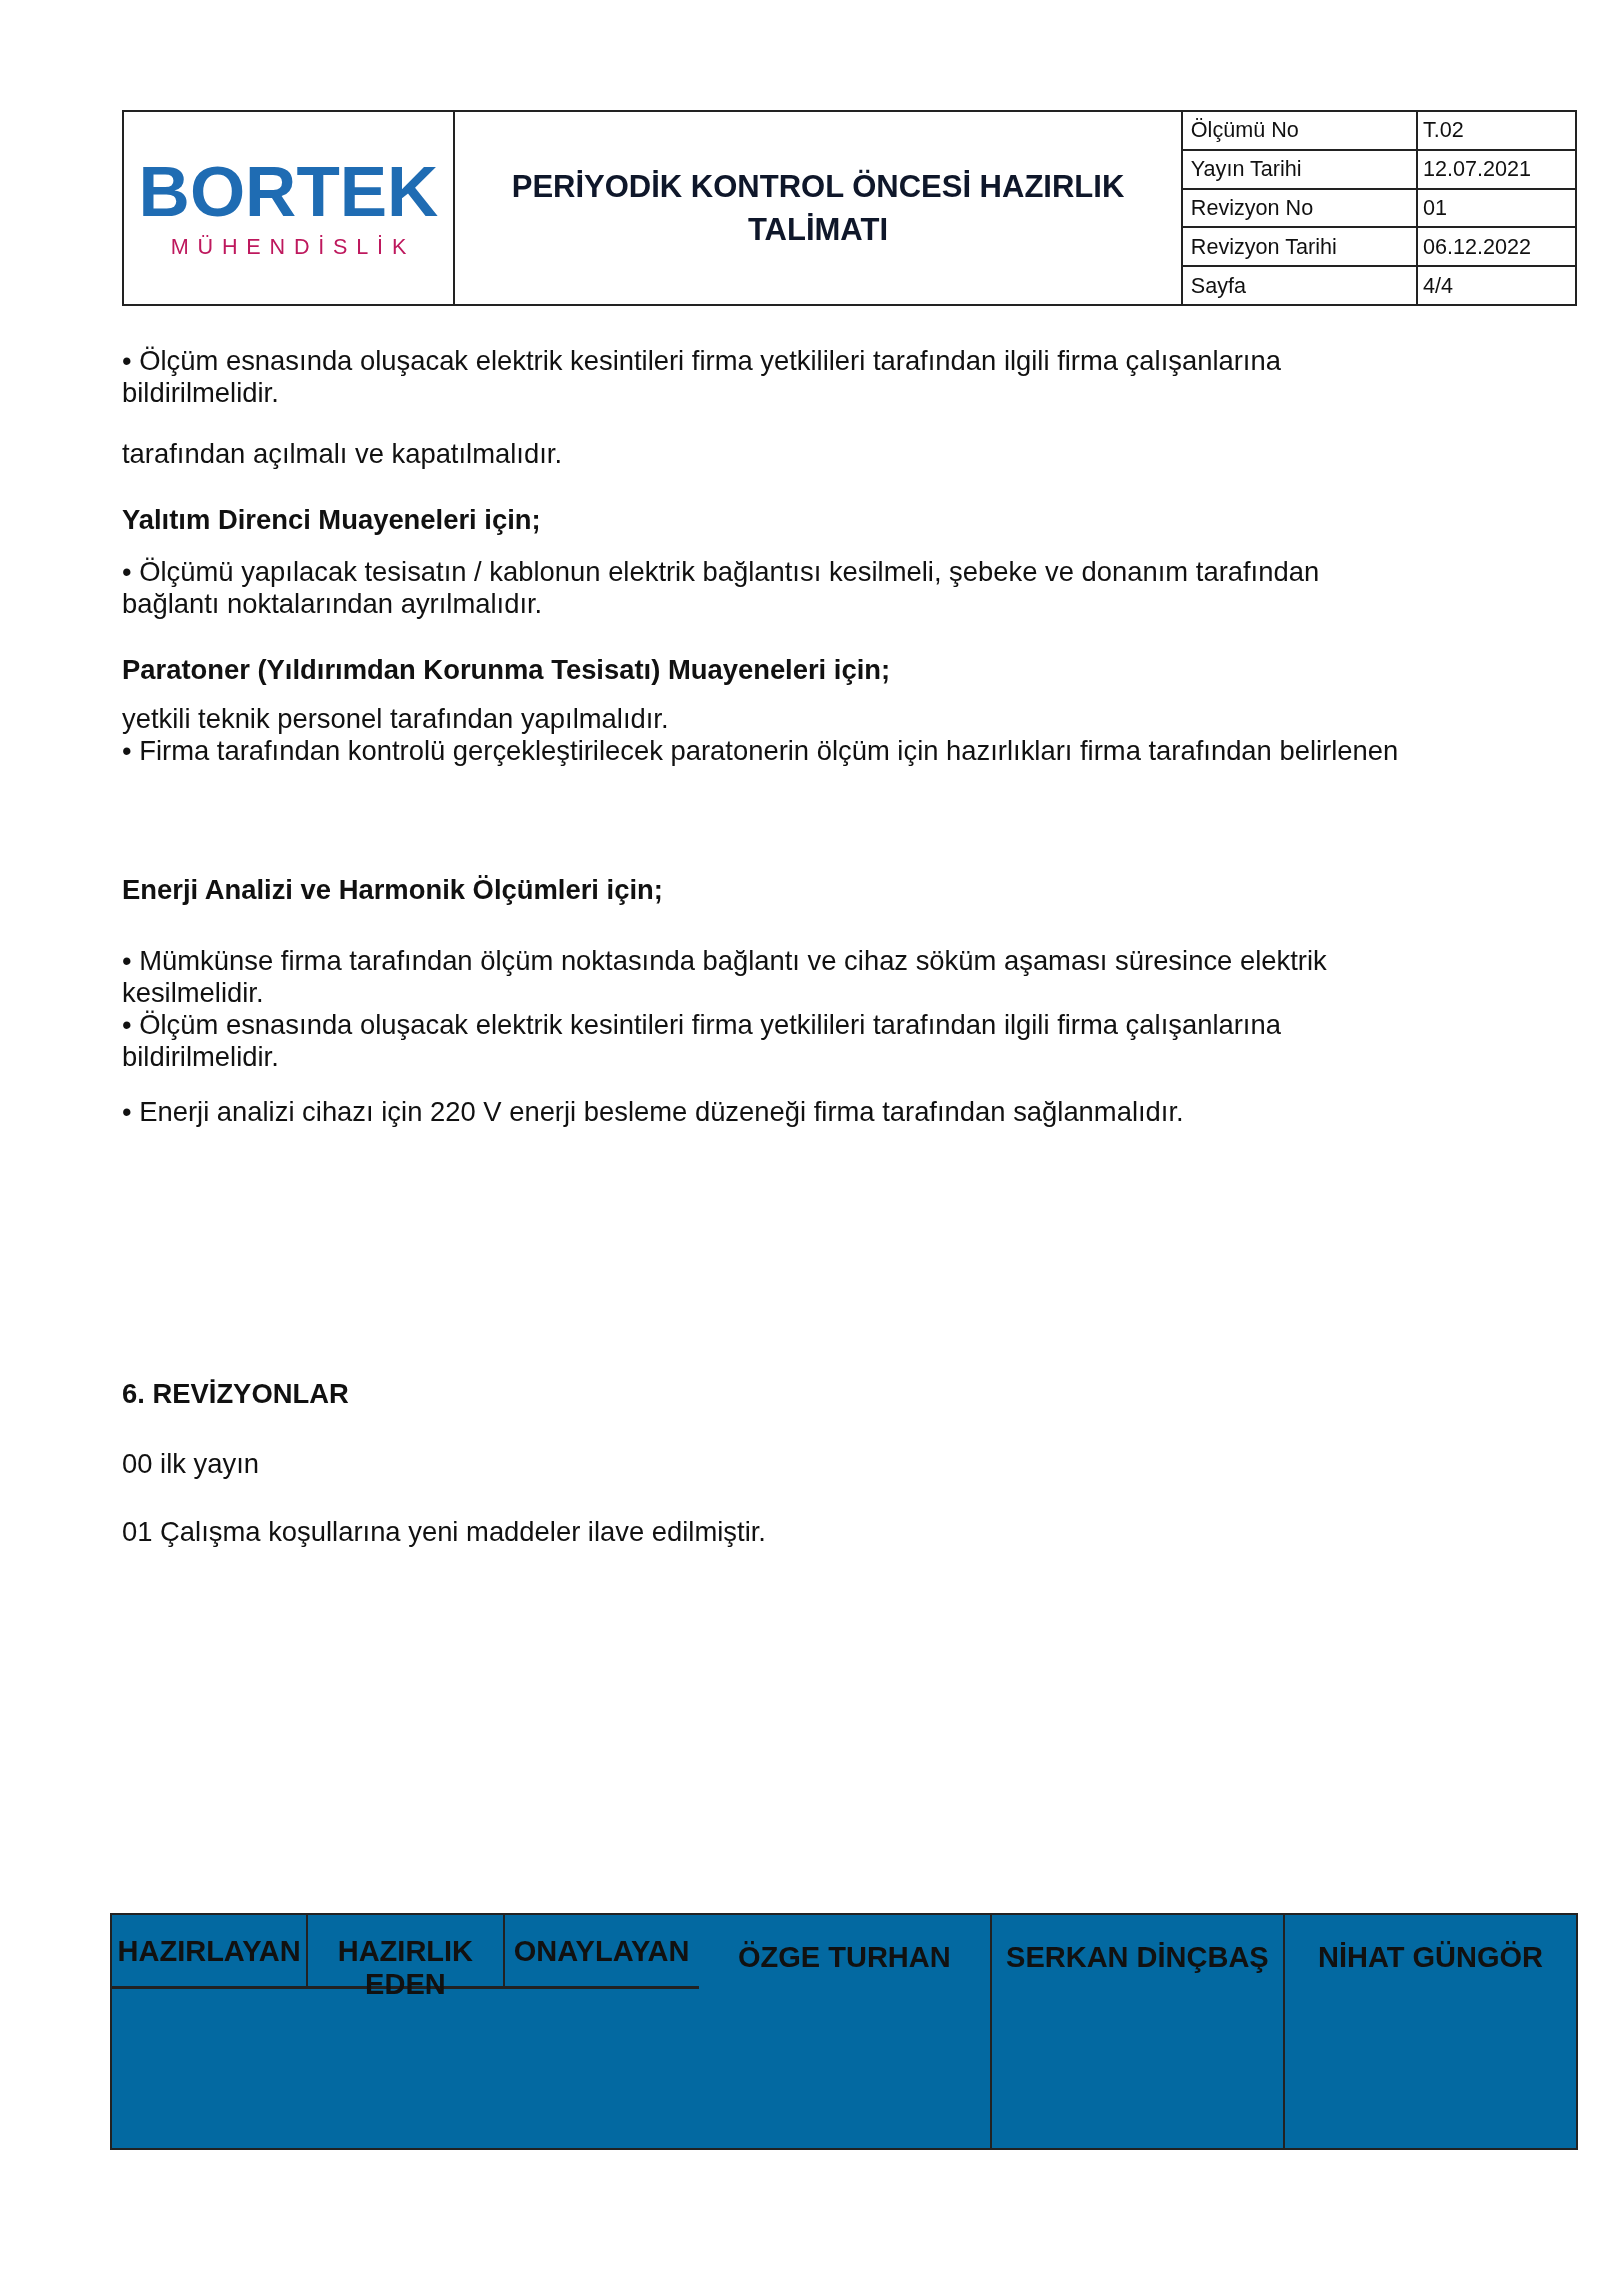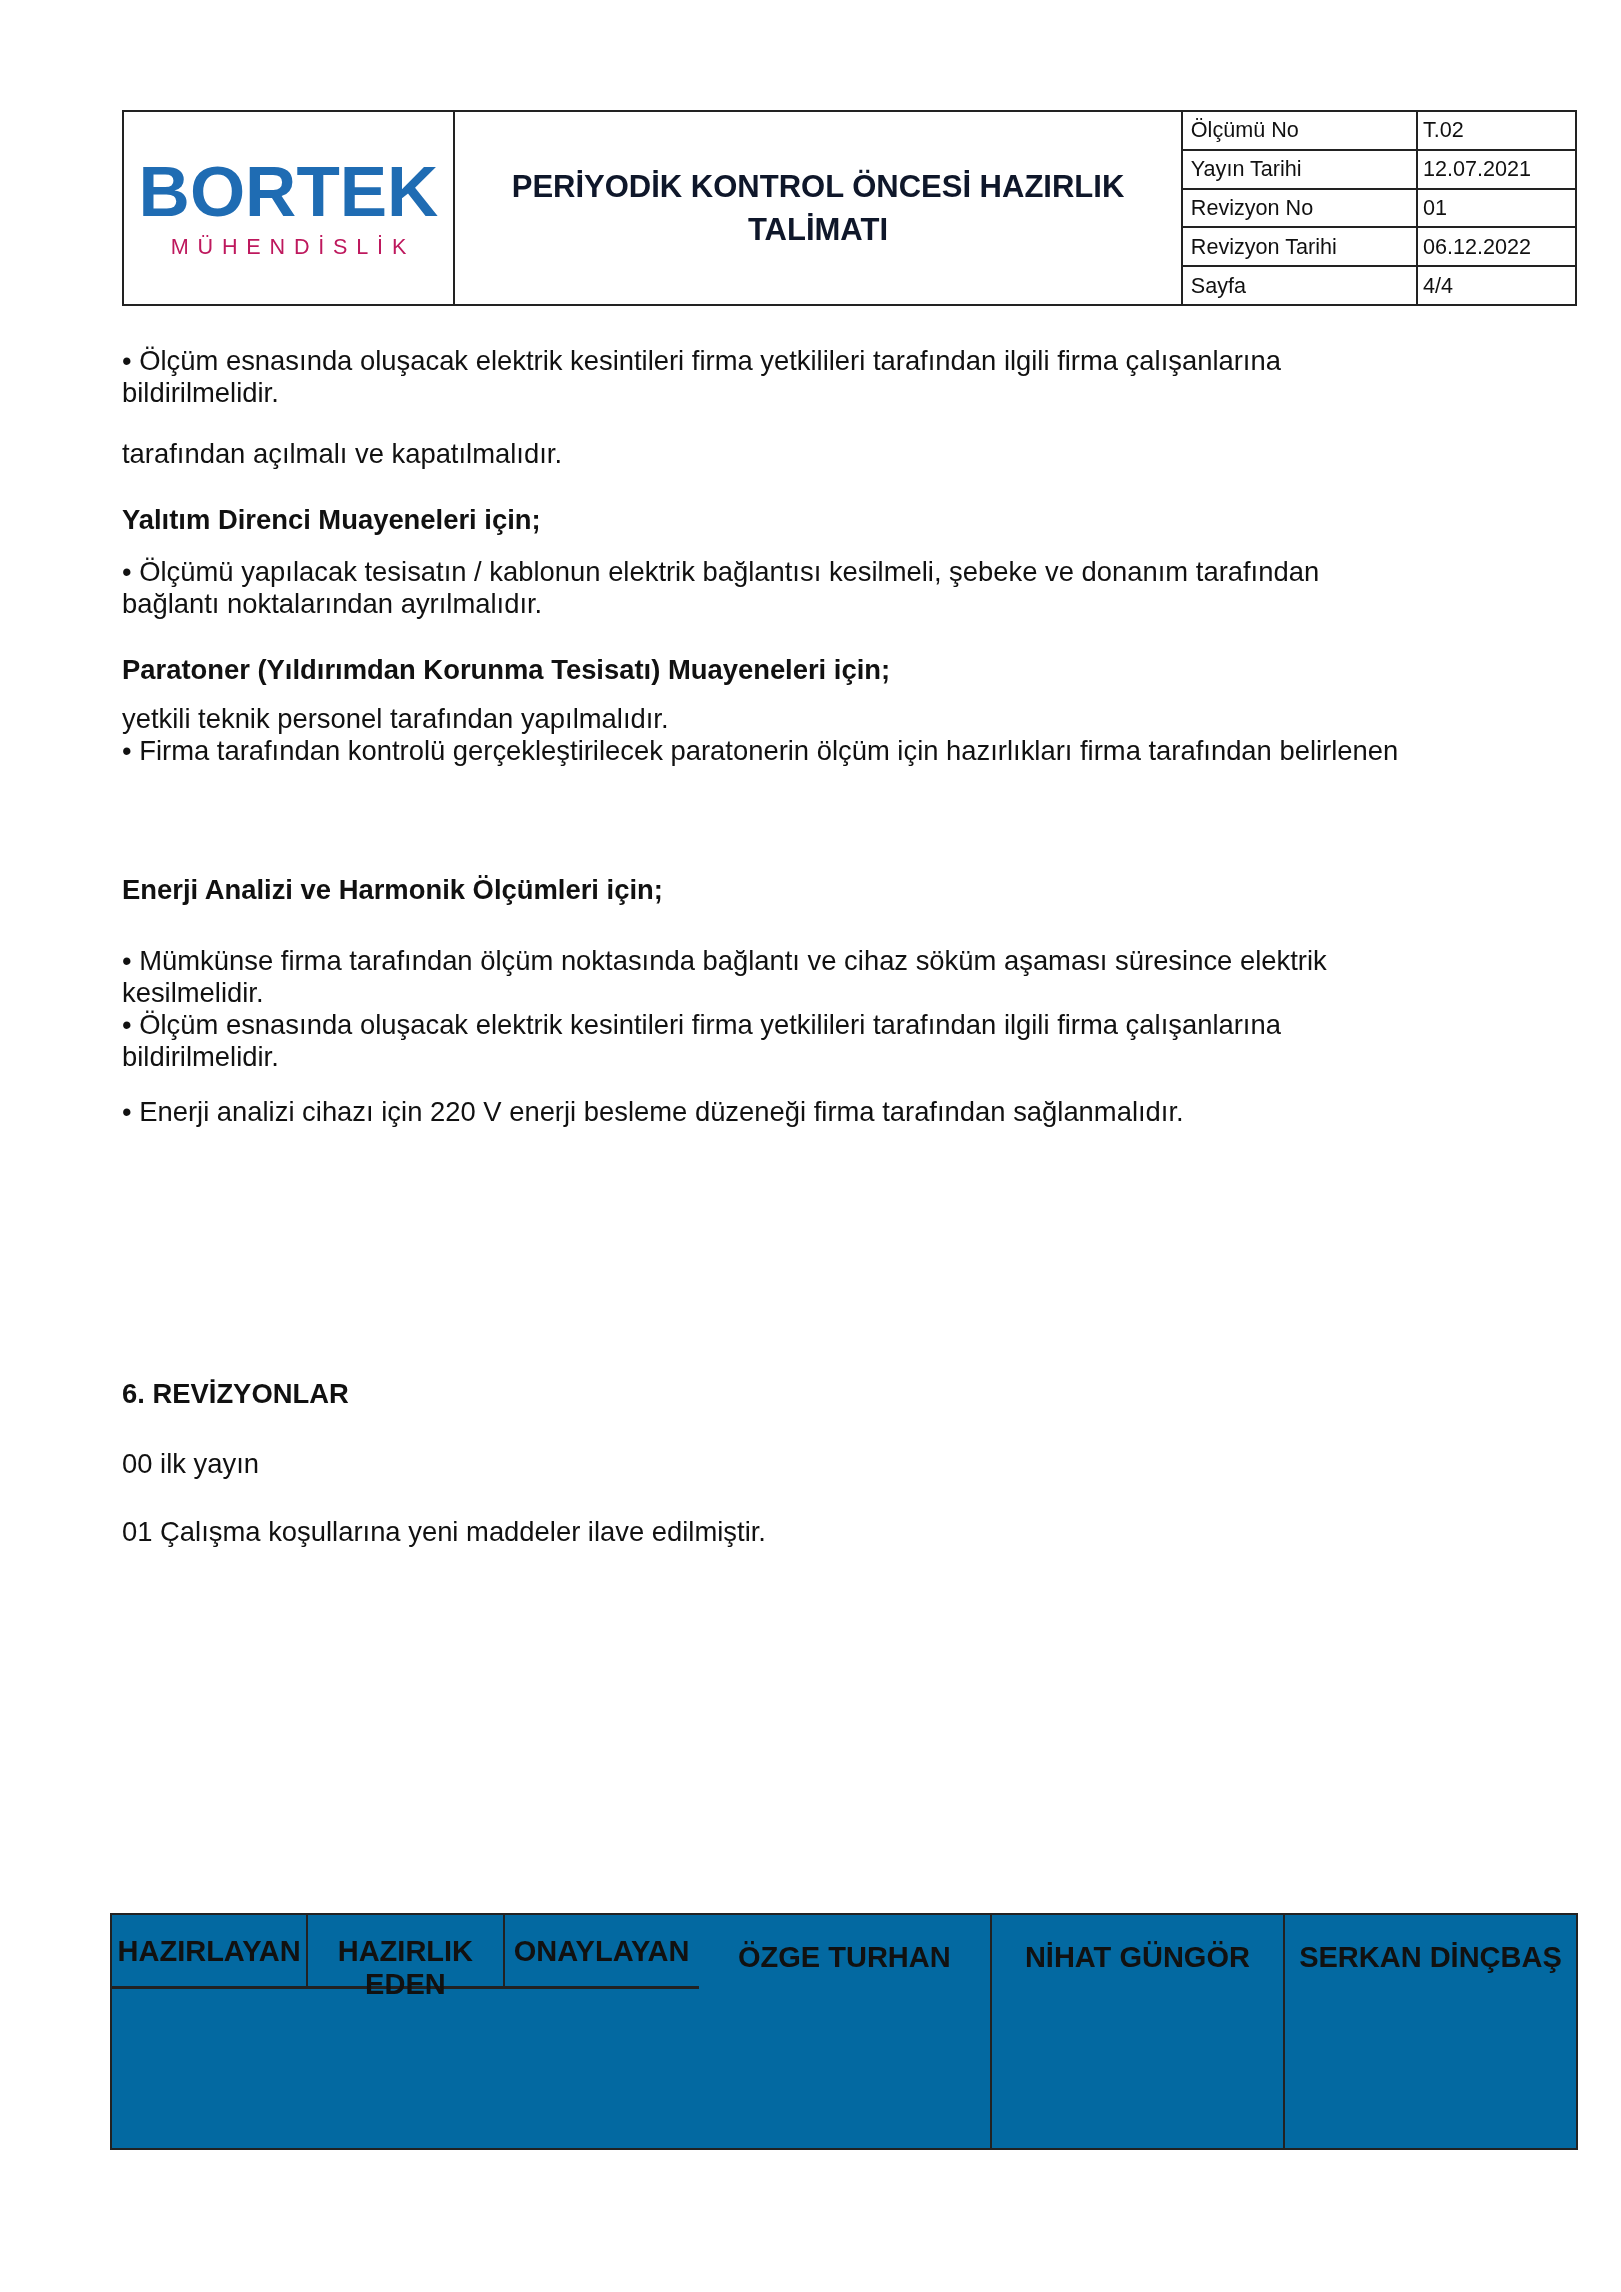--- a/index.html
+++ b/index.html
@@ -138,19 +138,19 @@
   </div>
 
   <div class="sign-table">
     <div class="sign-head">
       <div class="sign-cell">HAZIRLAYAN</div>
       <div class="sign-cell">HAZIRLIK EDEN</div>
       <div class="sign-cell">ONAYLAYAN</div>
     </div>
     <div class="sign-body">
       <div class="sign-cell">ÖZGE TURHAN</div>
+      <div class="sign-cell">SERKAN DİNÇBAŞ</div>
       <div class="sign-cell">NİHAT GÜNGÖR</div>
-      <div class="sign-cell">SERKAN DİNÇBAŞ</div>
     </div>
   </div>
 
 </div>
 
 
 </body></html>

